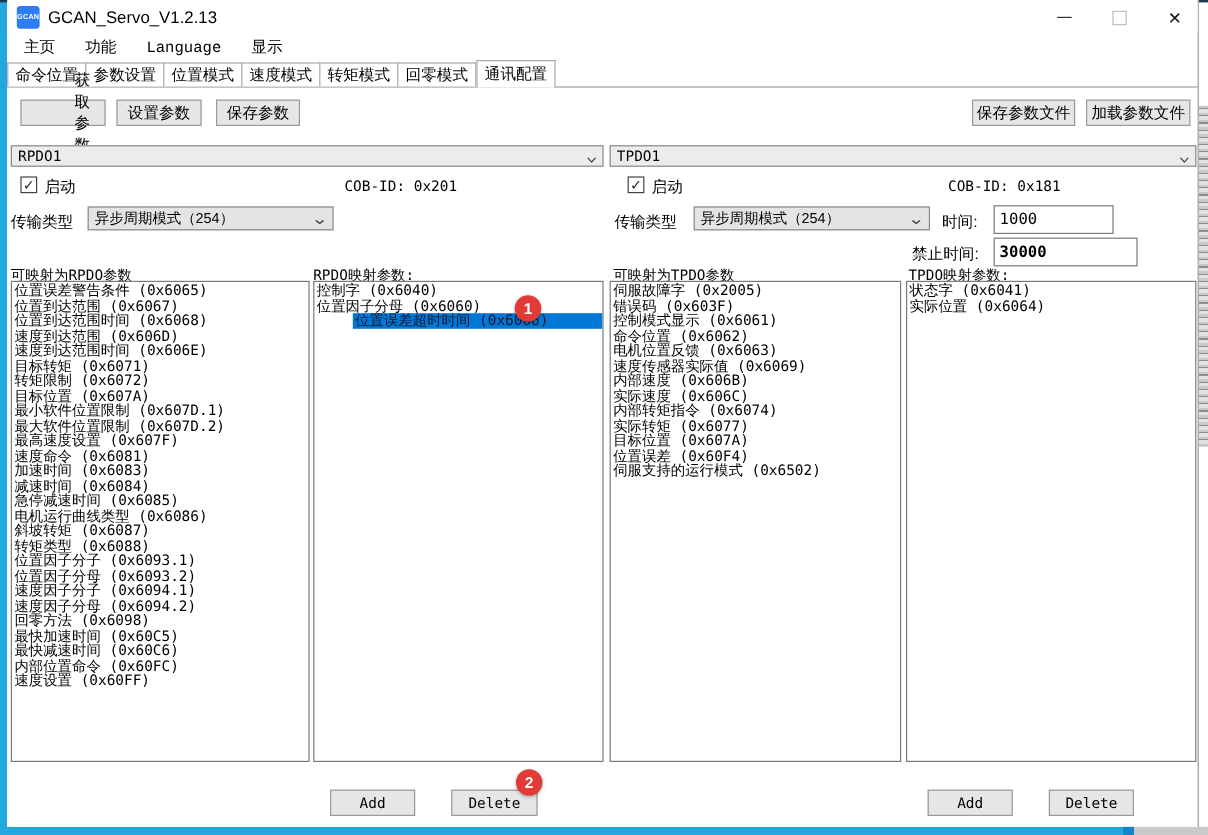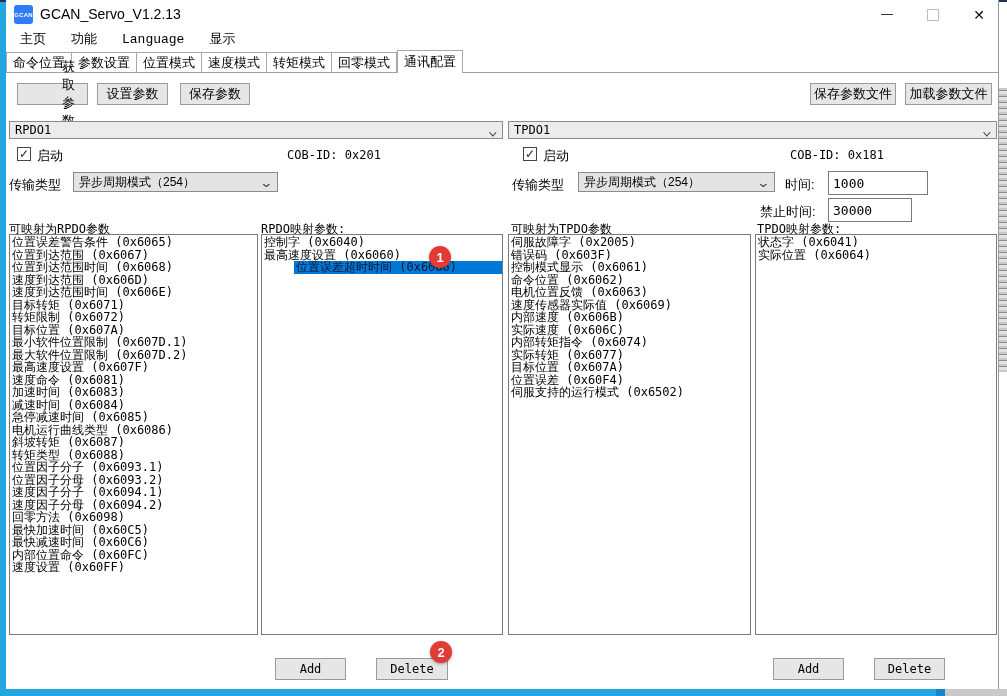--- a/index.html
+++ b/index.html
@@ -143,21 +143,21 @@
 
     <div class="label" style="left:506px;top:176px;">传输类型</div>
     <div class="combo" style="left:572px;top:172px;width:197px;height:20px;background:#e4e4e4;">
       <span>异步周期模式（254）</span>
       <span class="chev">⌄</span>
     </div>
     <div class="label" style="left:779px;top:176px;">时间:</div>
     <input class="tinput" style="left: 822px; top: 171px; width: 100px; height: 21px;" value="1000">
 
     <div class="label" style="left:754px;top:203px;">禁止时间:</div>
-    <input class="tinput" style="left: 822px; top: 198px; width: 84px; height: 21px;" value="30000">
+    <input class="tinput" style="left: 822px; top: 198px; width: 120px; height: 21px; font-weight: bold;" value="30000">
 
     <div class="label mono" style="left:3px;top:221px;">可映射为RPDO参数</div>
     <div class="label mono" style="left:255px;top:221px;">RPDO映射参数:</div>
     <div class="label mono" style="left:505px;top:221px;">可映射为TPDO参数</div>
     <div class="label mono" style="left:751px;top:221px;">TPDO映射参数:</div>
 
     <div class="listbox" style="left:3px;width:249px;">
         <div class="li">位置误差警告条件 (0x6065)</div>
         <div class="li">位置到达范围 (0x6067)</div>
         <div class="li">位置到达范围时间 (0x6068)</div>
@@ -181,21 +181,21 @@
         <div class="li">速度因子分子 (0x6094.1)</div>
         <div class="li">速度因子分母 (0x6094.2)</div>
         <div class="li">回零方法 (0x6098)</div>
         <div class="li">最快加速时间 (0x60C5)</div>
         <div class="li">最快减速时间 (0x60C6)</div>
         <div class="li">内部位置命令 (0x60FC)</div>
         <div class="li">速度设置 (0x60FF)</div>
       </div>
     <div class="listbox" style="left:255px;width:242px;">
         <div class="li">控制字 (0x6040)</div>
-        <div class="li">最高速度设置 (0x6060)</div>
+        <div class="li">位置因子分母 (0x6060)</div>
         <div class="li sel">位置误差超时时间 (0x6066)</div>
       </div>
     <div class="listbox" style="left:502px;width:243px;">
         <div class="li">伺服故障字 (0x2005)</div>
         <div class="li">错误码 (0x603F)</div>
         <div class="li">控制模式显示 (0x6061)</div>
         <div class="li">命令位置 (0x6062)</div>
         <div class="li">电机位置反馈 (0x6063)</div>
         <div class="li">速度传感器实际值 (0x6069)</div>
         <div class="li">内部速度 (0x606B)</div>

